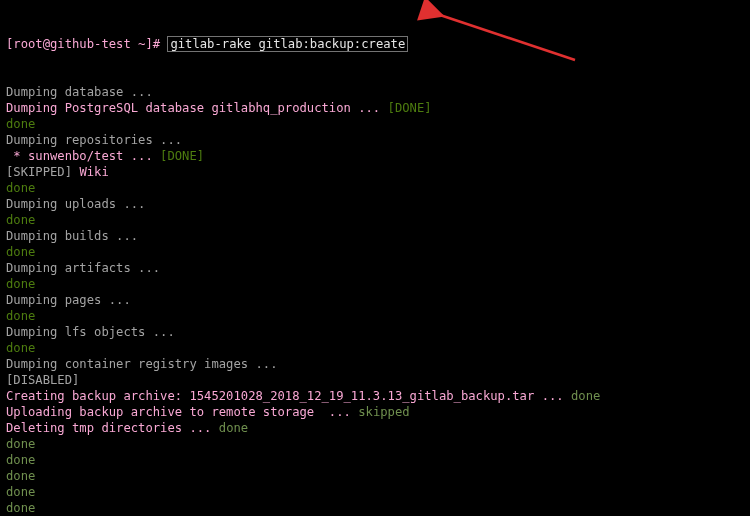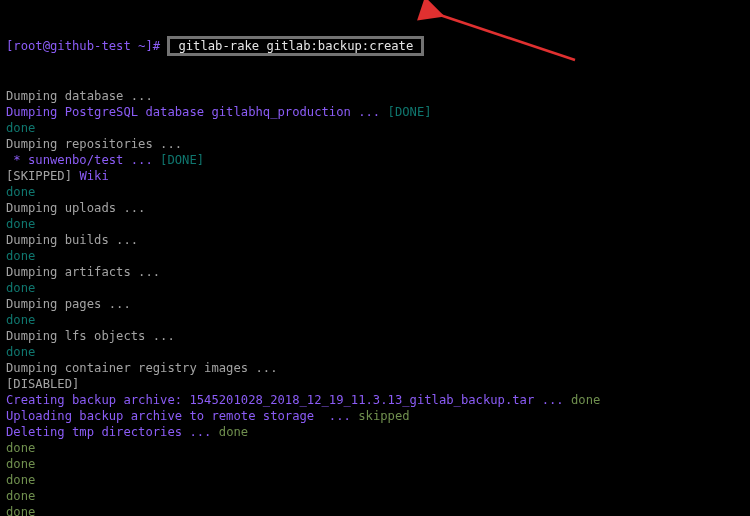--- a/index.html
+++ b/index.html
@@ -1,21 +1,21 @@
 <!DOCTYPE html>
 <html><head>
 <meta charset="utf-8">
 <style>
   html,body{margin:0;padding:0;background:#000;color:#ccc;width:750px;height:516px;overflow:hidden}
   .term{font-family:"DejaVu Sans Mono","Courier New",monospace;font-size:12.2px;line-height:16px;padding:4px 6px;white-space:pre;position:relative}
-  .white{color:#8b5cf6}
+  .white{color:#f9a8d4}
   .cyan{color:#a3a3a3}
-  .green{color:#0f766e}
+  .green{color:#4d7c0f}
   .dullgreen{color:#6f8f4e}
-  .cmdbox{border:3px solid #737373;padding:0 8px;color:#e6e6e6;display:inline-block;line-height:14px}
+  .cmdbox{border:1px solid #737373;padding:0 2px;color:#e6e6e6;display:inline-block;line-height:14px}
   .arrow{position:absolute;top:0;left:0;pointer-events:none}
 </style>
 </head>
 <body>
 
 <div class="term">
   <div><span class="white">[root@github-test ~]# </span><span class="cmdbox">gitlab-rake gitlab:backup:create</span></div>
   <div id="out"><div><span class="cyan">Dumping database ... </span></div><div><span class="white">Dumping PostgreSQL database gitlabhq_production ... </span><span class="green">[DONE]</span></div><div><span class="green">done</span></div><div><span class="cyan">Dumping repositories ...</span></div><div><span class="white"> * sunwenbo/test ... </span><span class="green">[DONE]</span></div><div><span class="cyan">[SKIPPED]</span><span class="white"> Wiki</span></div><div><span class="green">done</span></div><div><span class="cyan">Dumping uploads ... </span></div><div><span class="green">done</span></div><div><span class="cyan">Dumping builds ... </span></div><div><span class="green">done</span></div><div><span class="cyan">Dumping artifacts ... </span></div><div><span class="green">done</span></div><div><span class="cyan">Dumping pages ... </span></div><div><span class="green">done</span></div><div><span class="cyan">Dumping lfs objects ... </span></div><div><span class="green">done</span></div><div><span class="cyan">Dumping container registry images ... </span></div><div><span class="cyan">[DISABLED]</span></div><div><span class="white">Creating backup archive: 1545201028_2018_12_19_11.3.13_gitlab_backup.tar ... </span><span class="dullgreen">done</span></div><div><span class="white">Uploading backup archive to remote storage  ... </span><span class="dullgreen">skipped</span></div><div><span class="white">Deleting tmp directories ... </span><span class="dullgreen">done</span></div><div><span class="dullgreen">done</span></div><div><span class="dullgreen">done</span></div><div><span class="dullgreen">done</span></div><div><span class="dullgreen">done</span></div><div><span class="dullgreen">done</span></div></div>
   
 

